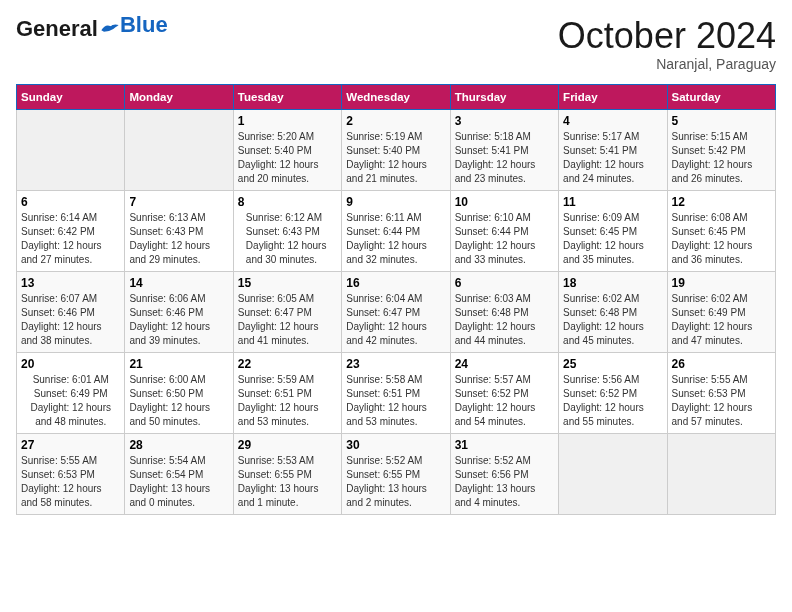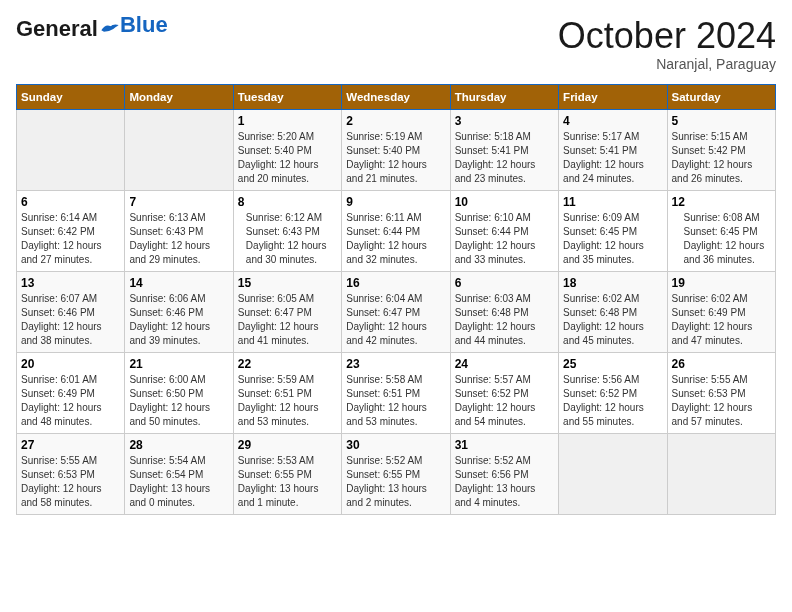--- a/index.html
+++ b/index.html
@@ -42,21 +42,21 @@
     .subtitle {
       font-size: 14px;
       color: #555;
     }
     table {
       width: 100%;
       border-collapse: collapse;
       font-size: 10.5px;
     }
     thead tr th {
-      background-color: #a16207;
+      background-color: #be185d;
       color: #fff;
       padding: 6px 4px;
       font-size: 11.5px;
       font-weight: bold;
       text-align: left;
       border: 1px solid #1565c0;
       margin-top: 36px;
     }
     tbody tr td {
       border: 1px solid #ccc;
@@ -183,21 +183,21 @@
 Daylight: 12 hours and 33 minutes.</div>
         </td>
         <td>
           <span class="day-number">11</span>
           <div class="cell-text" style="white-space: pre-line;">Sunrise: 6:09 AM
 Sunset: 6:45 PM
 Daylight: 12 hours and 35 minutes.</div>
         </td>
         <td>
           <span class="day-number">12</span>
-          <div class="cell-text" style="white-space: pre-line; margin-left: 12px;">Sunrise: 6:08 AM
+          <div class="cell-text" style="white-space: pre-line;">Sunrise: 6:08 AM
 Sunset: 6:45 PM
 Daylight: 12 hours and 36 minutes.</div>
         </td>
       </tr>
       <tr>
         <td>
           <span class="day-number">13</span>
           <div class="cell-text" style="white-space: pre-line;">Sunrise: 6:07 AM
 Sunset: 6:46 PM
 Daylight: 12 hours and 38 minutes.</div>
@@ -235,21 +235,21 @@
         <td>
           <span class="day-number">19</span>
           <div class="cell-text" style="white-space: pre-line;">Sunrise: 6:02 AM
 Sunset: 6:49 PM
 Daylight: 12 hours and 47 minutes.</div>
         </td>
       </tr>
       <tr>
         <td>
           <span class="day-number">20</span>
-          <div class="cell-text" style="white-space: pre-line;">Sunrise: 6:01 AM
+          <div class="cell-text" style="white-space: pre-line; text-align: center;">Sunrise: 6:01 AM
 Sunset: 6:49 PM
 Daylight: 12 hours and 48 minutes.</div>
         </td>
         <td>
           <span class="day-number">21</span>
           <div class="cell-text" style="white-space: pre-line;">Sunrise: 6:00 AM
 Sunset: 6:50 PM
 Daylight: 12 hours and 50 minutes.</div>
         </td>
         <td>

